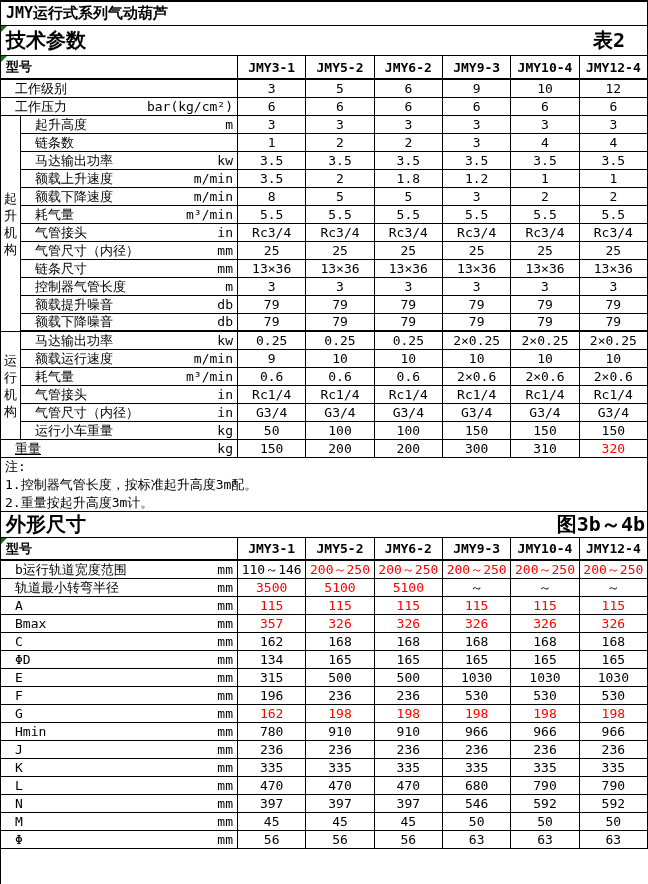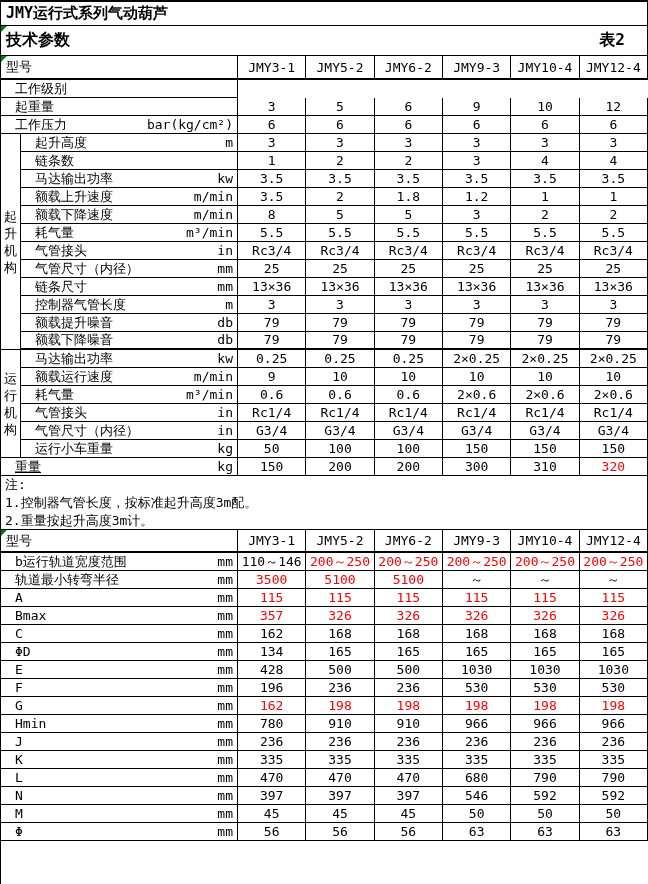--- a/index.html
+++ b/index.html
@@ -13,37 +13,37 @@
     overflow: hidden; position: relative;
   }
   .rb { border-right: 1px solid #000; }
   .title-row {
     height: 24px; display: flex; align-items: center;
     padding-left: 5px; font-weight: bold; font-size: 15px;
     border-bottom: 1px solid #000;
   }
   .sect-row {
     display: flex; align-items: center; justify-content: space-between;
-    font-weight: bold; font-size: 16px;
+    font-weight: bold; font-size: 20px;
     padding-left: 5px; border-bottom: 1px solid #000; position: relative;
   }
   .sect-row.tech { height: 30px; padding-right: 22px; }
   .sect-row.dims { height: 26px; padding-right: 2px; }
   .flag::before {
     content: ""; position: absolute; top: 0; left: 0;
     border-top: 6px solid #008000; border-right: 6px solid transparent;
     width: 0; height: 0; z-index: 2;
   }
   .hdr { display: grid; grid-template-columns: 237px repeat(6, 1fr); }
   .hdr.tech-hdr { height: 24px; }
   .hdr.dims-hdr { height: 23px; }
   .hc {
     border-right: 1px solid #000; border-bottom: 2px solid #000;
     display: flex; align-items: center; justify-content: center;
-    font-weight: normal; position: relative; overflow: hidden; text-align: center;
+    font-weight: bold; position: relative; overflow: hidden; text-align: center;
   }
   .hc-label { justify-content: flex-start; padding-left: 5px; }
   .tgrid { display: grid; grid-template-columns: 20px 217px repeat(6, 1fr); grid-auto-rows: 18px; }
   .dgrid { display: grid; grid-template-columns: 237px repeat(6, 1fr); grid-auto-rows: 18px; }
   .c {
     border-right: 1px solid #000; border-bottom: 1px solid #000;
     display: flex; align-items: center; justify-content: center;
     overflow: hidden; line-height: 16px; white-space: nowrap;
   }
   .lab { justify-content: space-between; padding: 0 4px 0 14px; }
@@ -76,24 +76,20 @@
     <div class="hc">JMY9-3</div>
     <div class="hc">JMY10-4</div>
     <div class="hc">JMY12-4</div>
   </div>
 
   <div class="tgrid">
       <div class="c lab" style="grid-column: 1 / 3;">
         <span>工作级别</span>
         <span></span>
       </div>
-      <div class="c lab" style="grid-column: 1 / 3;">
-        <span>起重量</span>
-        <span></span>
-      </div>
       <div class="c val">3</div>
       <div class="c val">5</div>
       <div class="c val">6</div>
       <div class="c val">9</div>
       <div class="c val">10</div>
       <div class="c val">12</div>
       <div class="c lab" style="grid-column: 1 / 3; align-items: flex-end;">
         <span>工作压力</span>
         <span>bar(kg/cm²)</span>
       </div>
@@ -306,20 +302,24 @@
       <div class="c val">310</div>
       <div class="c val red">320</div>
     </div>
 
   <div class="notes rb">
     <div>注:</div>
     <div>1.控制器气管长度，按标准起升高度3m配。</div>
     <div>2.重量按起升高度3m计。</div>
   </div>
 
+  <div class="sect-row dims rb">
+    <span>外形尺寸</span>
+    <span>图3b～4b</span>
+  </div>
 
   <div class="hdr dims-hdr">
     <div class="hc hc-label flag">型号</div>
     <div class="hc">JMY3-1</div>
     <div class="hc">JMY5-2</div>
     <div class="hc">JMY6-2</div>
     <div class="hc">JMY9-3</div>
     <div class="hc">JMY10-4</div>
     <div class="hc">JMY12-4</div>
   </div>
@@ -382,21 +382,21 @@
       <div class="c val">134</div>
       <div class="c val">165</div>
       <div class="c val">165</div>
       <div class="c val">165</div>
       <div class="c val">165</div>
       <div class="c val">165</div>
       <div class="c lab">
         <span>E</span>
         <span>mm</span>
       </div>
-      <div class="c val">428</div>
+      <div class="c val">315</div>
       <div class="c val">500</div>
       <div class="c val">500</div>
       <div class="c val">1030</div>
       <div class="c val">1030</div>
       <div class="c val">1030</div>
       <div class="c lab">
         <span>F</span>
         <span>mm</span>
       </div>
       <div class="c val">196</div>

